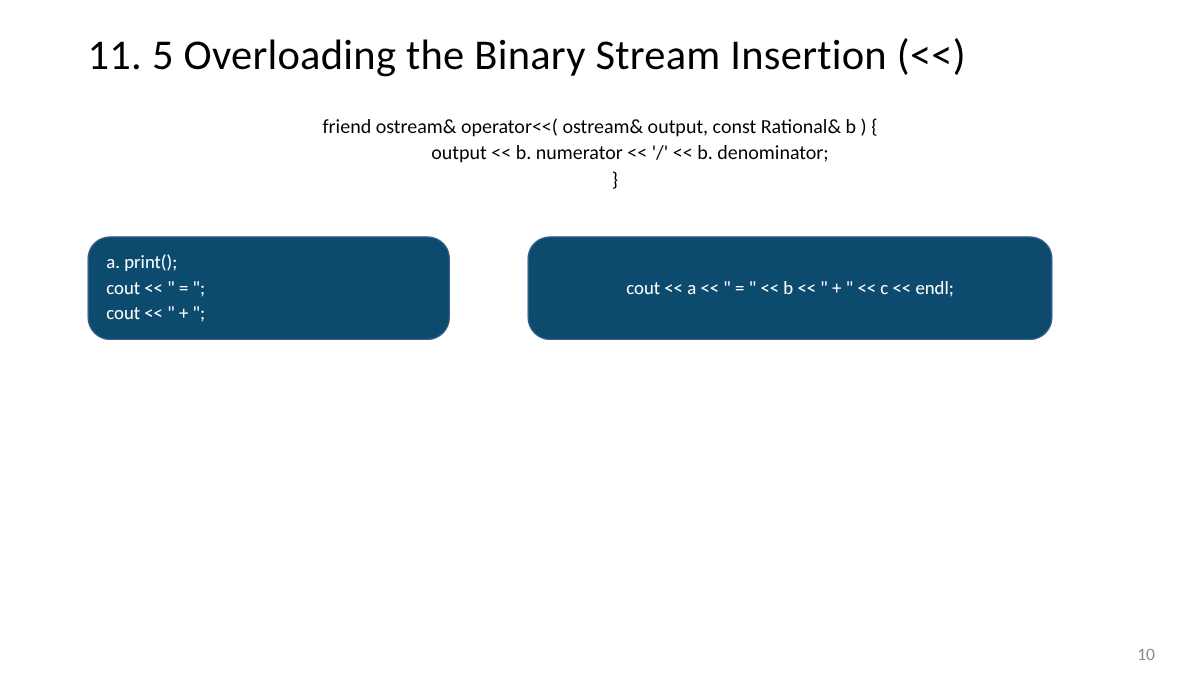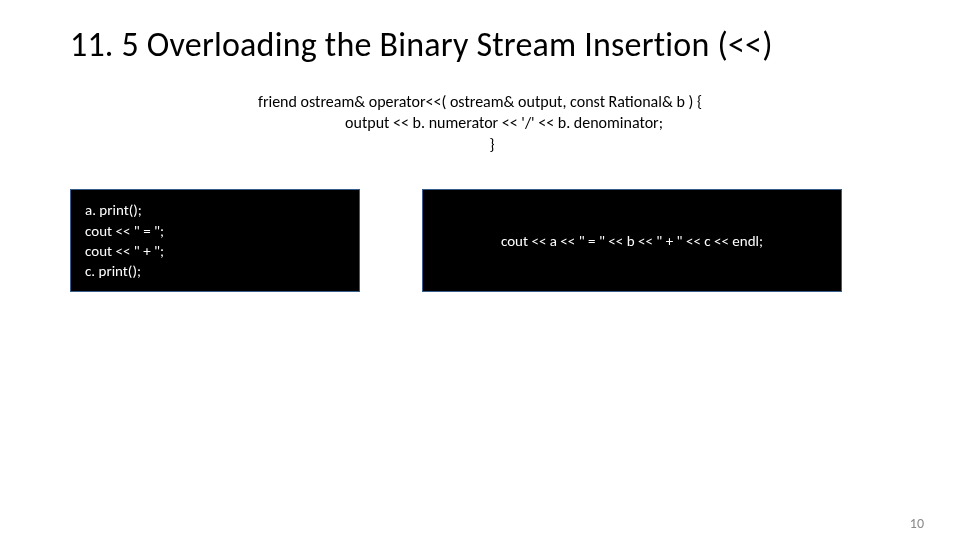--- a/index.html
+++ b/index.html
@@ -1,15 +1,15 @@
 <!DOCTYPE html>
 <html><head>
 <meta charset="utf-8">
 <style>
-  * { margin: 0; padding: 0; box-sizing: border-box; }
+  * { margin: 0; padding: 0; box-sizing: border-box; border-radius: 18px; }
   html, body { width: 960px; height: 540px; background: #fff; font-family: "Segoe UI", "Calibri", Arial, sans-serif; color: #000; }
   .slide {
     position: relative;
     width: 960px;
     height: 540px;
     padding: 24px 70px 0 70px;
   }
   .title {
     font-size: 34px;
     font-weight: 400;
@@ -25,21 +25,21 @@
   }
   .body-text .line { display: block; }
   .indent1 { padding-left: 48px; }
   .box-row {
     display: flex;
     margin-top: 34px;
     gap: 62px;
     align-items: stretch;
   }
   .codebox {
-    background: #000000;
+    background: #0c4a6e;
     border: 1.5px solid #385d8a;
     color: #fff;
     font-size: 15px;
     line-height: 1.35;
     padding: 10px 14px 10px 14px;
     display: flex;
     flex-direction: column;
     justify-content: center;
   }
   .codebox.left { width: 290px; }
@@ -69,21 +69,20 @@
     <span class="line">friend ostream&amp; operator&lt;&lt;( ostream&amp; output, const Rational&amp; b ) {</span>
     <span class="line indent1">output &lt;&lt; b. numerator &lt;&lt; '/' &lt;&lt; b. denominator;</span>
     <span class="line" style="padding-left:24px">}</span>
   </div>
 
   <div class="box-row">
     <div class="codebox left">
       <span class="cline">a. print();</span>
       <span class="cline">cout &lt;&lt; " = ";</span>
       <span class="cline">cout &lt;&lt; " + ";</span>
-      <span class="cline">c. print();</span>
     </div>
     <div class="codebox right">
       <span class="cline">cout &lt;&lt; a &lt;&lt; " = " &lt;&lt; b &lt;&lt; " + " &lt;&lt; c &lt;&lt; endl;</span>
     </div>
   </div>
 
   <div class="pagenum">10</div>
 </div>
 
 </body></html>

